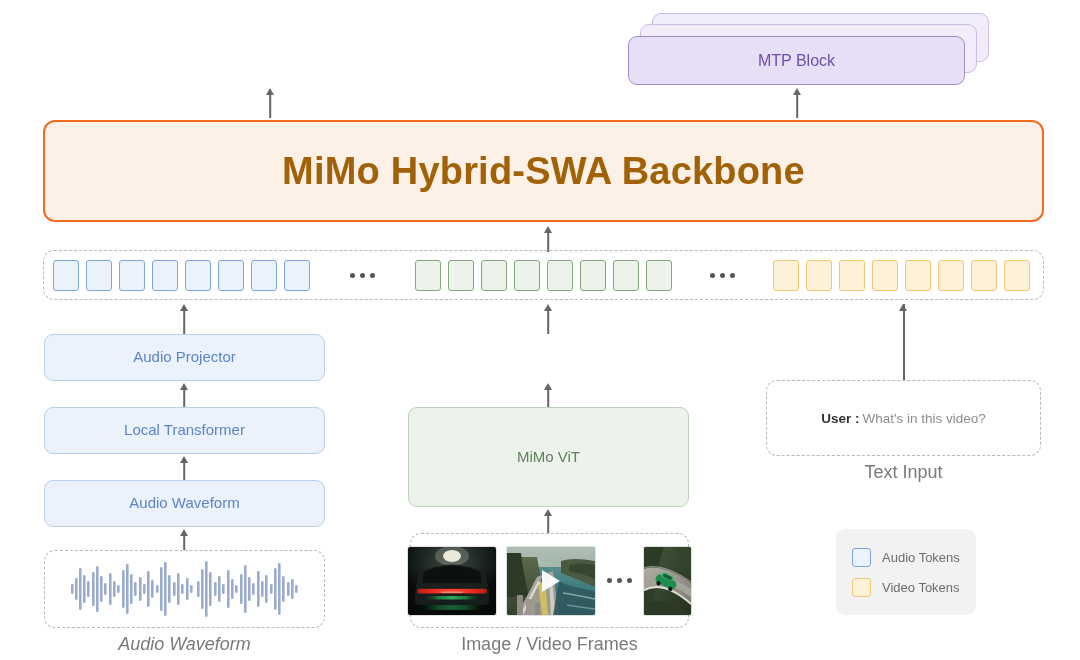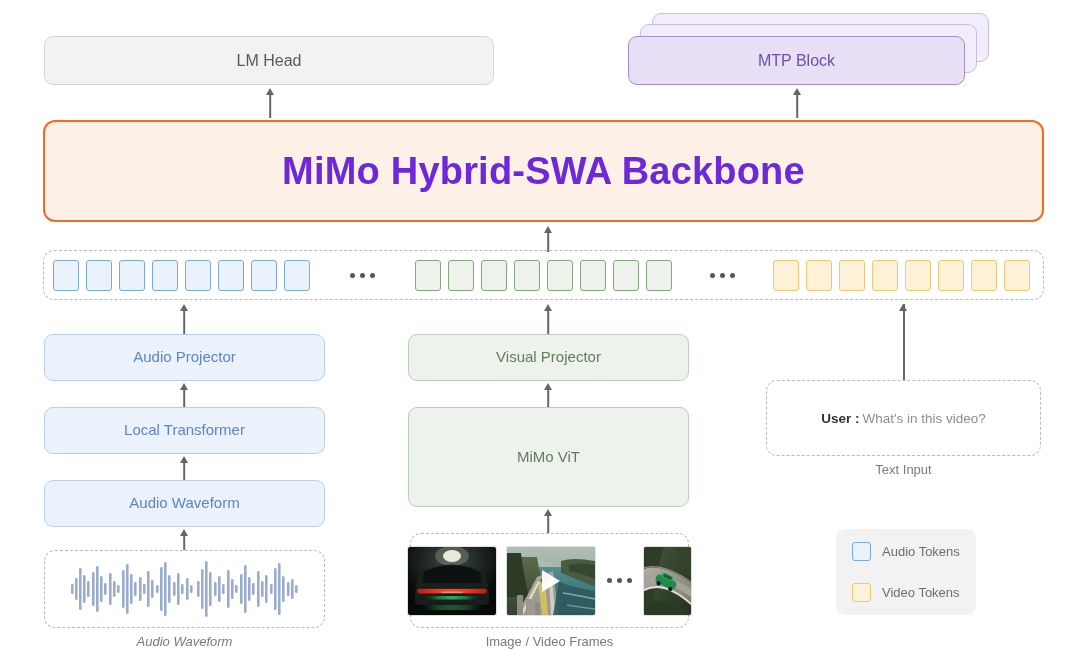--- a/index.html
+++ b/index.html
@@ -30,21 +30,21 @@
     color: #6f4fa8; font-size: 16px;
   }
   .mtp-ghost {
     background: #f2edfa; border: 1.2px solid #cbbde4;
     border-radius: 9px;
   }
   .backbone {
     background: #fdf0e7; border: 2.2px solid #f26b20;
     border-radius: 12px;
     display: flex; align-items: center; justify-content: center;
-    color: #6d28d9; font-weight: bold;
+    color: #a16207; font-weight: bold;
     font-size: 38px; letter-spacing: .2px; text-align: right;
   }
   .box-blue {
     background: #ebf2fc; border: 1.2px solid #b8cfee;
     color: #5b85c4;
   }
   .box-green {
     background: #edf2ec; border: 1.2px solid #bdd0b9;
     color: #5f7f59;
   }
@@ -90,21 +90,21 @@
     border-right: 4.2px solid transparent;
     border-bottom: 7px solid #666;
   }
   .line-plain {
     position: absolute; width: 1.6px; background: #666;
   }
 
   
   .caption {
     position: absolute; text-align: center;
-    font-size: 13px; color: #7a7a7a;
+    font-size: 18px; color: #7a7a7a;
     width: 100%; left: 0;
   }
 
   
   .textinput-inner {
     display: flex; align-items: center; justify-content: center;
     height: 100%; font-size: 13.5px; color: #8d8d8d;
   }
   .textinput-inner b { color: #333; font-weight: bold; margin-right: 3px; }
 
@@ -137,23 +137,20 @@
   }
 
   
   .wave { display: block; }
 </style>
 </head>
 <body>
 
 <div class="stage">
 
-  <div class="abs box box-lmhead" style="left:44px; top:36px; width:450px; height:49px;">
-    <span>LM Head</span>
-  </div>
   <div class="arrow" style="left:265px; top:88px; width:10px; height:30px;">
     <span class="head"></span>
     <span class="shaft"></span>
   </div>
 
   <div class="abs mtp-ghost" style="left:652px; top:13px; width:337px; height:49px;"></div>
   <div class="abs mtp-ghost" style="left:640px; top:24px; width:337px; height:49px;"></div>
   <div class="abs box box-mtp" style="left:628px; top:36px; width:337px; height:49px;">
     <span>MTP Block</span>
   </div>
@@ -306,23 +303,20 @@
   </div>
   <div class="caption" style="top:634px; left:44px; width:281px;font-style:italic;">
     <span>Audio Waveform</span>
   </div>
 
   <div class="arrow" style="left:543px; top:304px; width:10px; height:30px;">
     <span class="head"></span>
     <span class="shaft"></span>
   </div>
 
-  <div class="abs box box-green" style="left:408px; top:334px; width:281px; height:47px;">
-    <span>Visual Projector</span>
-  </div>
 
   <div class="arrow" style="left:543px; top:383px; width:10px; height:24px;">
     <span class="head"></span>
     <span class="shaft"></span>
   </div>
 
   <div class="abs box box-green" style="left:408px; top:407px; width:281px; height:100px;">
     <span>MiMo ViT</span>
   </div>
 
@@ -468,21 +462,21 @@
   <div class="abs dashed" style="left:766px; top:380px; width:275px; height:76px;">
     <div class="textinput-inner">
       <b>User :</b>
       <span>What's in this video?</span>
     </div>
   </div>
   <div class="caption" style="top:462px; left:766px; width:275px;">
     <span>Text Input</span>
   </div>
 
-  <div class="abs legend" style="left:836px; top:529px; width:140px; height:86px;justify-content:space-between;">
+  <div class="abs legend" style="left:836px; top:529px; width:140px; height:86px;">
     <div class="legend-row">
       <span class="legend-sw" style="background:#eaf2fc; border:1.6px solid #7ba7dc;"></span>
       <span class="legend-label">Audio Tokens</span>
     </div>
     <div class="legend-row">
       <span class="legend-sw" style="background:#fdf2d7; border:1.6px solid #f2c673;"></span>
       <span class="legend-label">Video Tokens</span>
     </div>
   </div>
 

